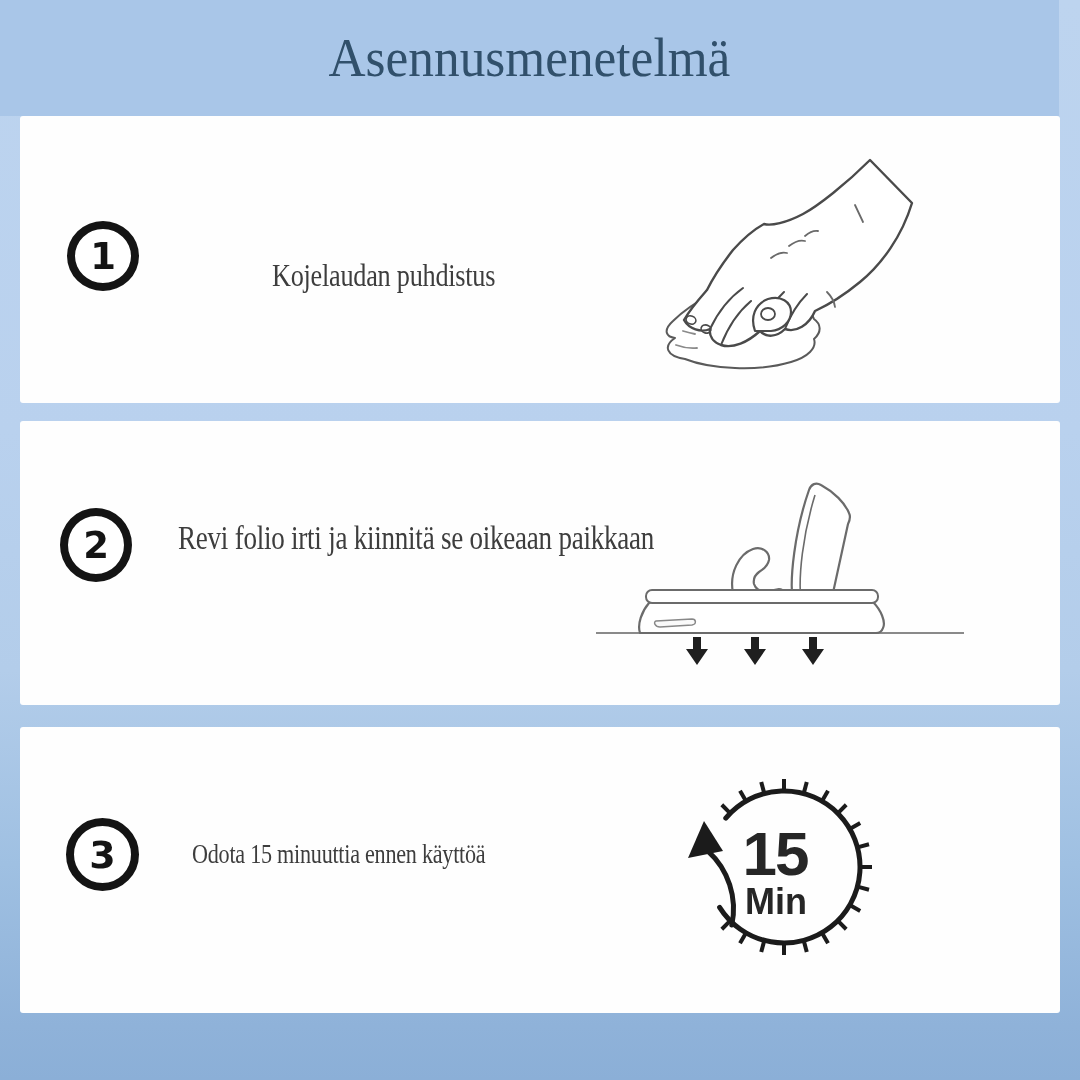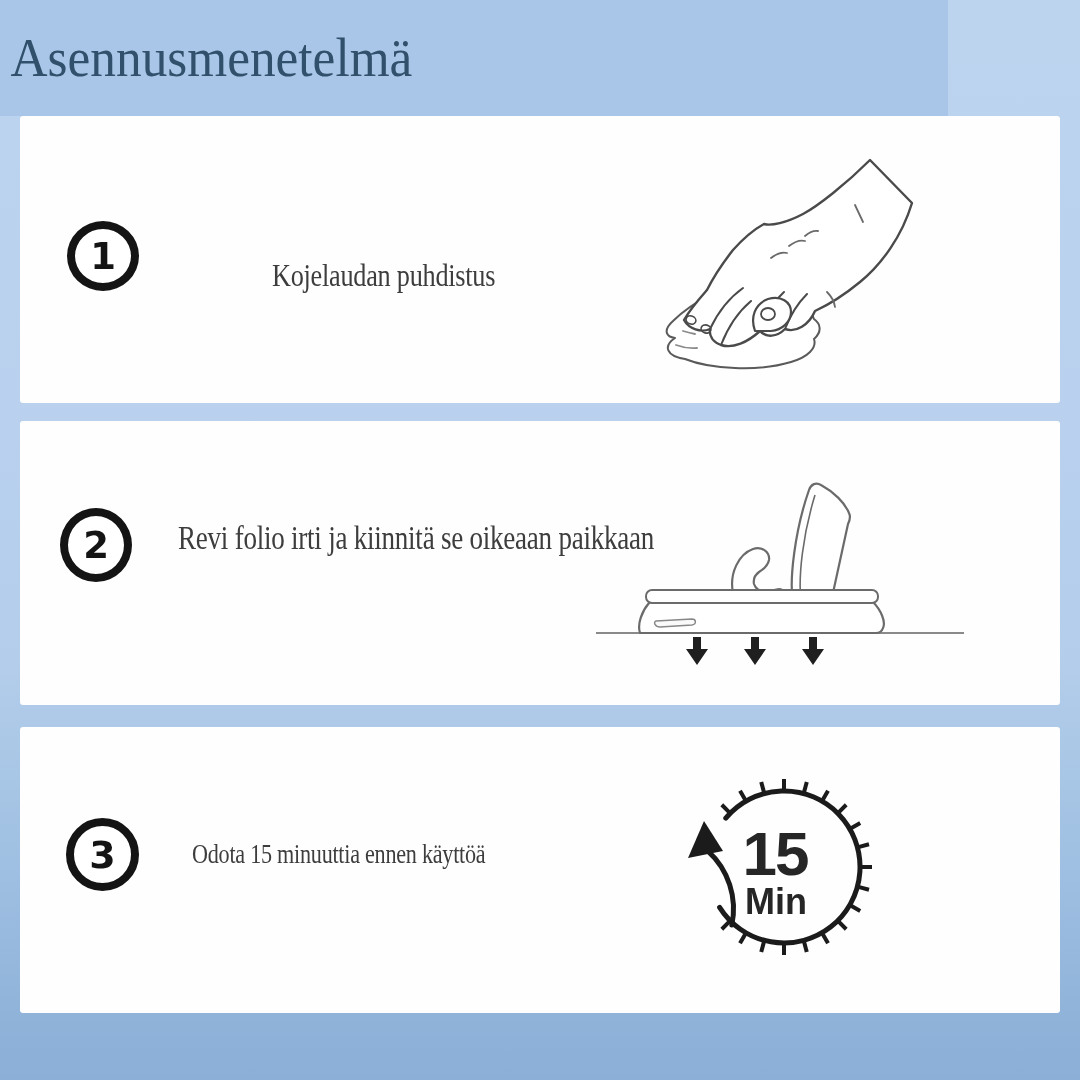--- a/index.html
+++ b/index.html
@@ -1,21 +1,21 @@
 <!DOCTYPE html>
 <html><head>
 <meta charset="utf-8">
 <style>
   html,body{margin:0;padding:0;}
   body{width:1080px;height:1080px;overflow:hidden;
        font-family:"Liberation Serif", serif;}
   .page{position:relative;width:1080px;height:1080px;
         background:linear-gradient(180deg,#bdd4ef 0%,#b9d1ee 40%,#b3cdea 62%,#9fc0e2 80%,#8fb2d9 95%,#8bafd7 100%);}
-  .header{position:absolute;left:0;top:0;width:948px;height:116px;
-          background:#a9c6e8;display:flex;align-items:center;}
+  .header{position:absolute;left:0;top:0;width:1059px;height:116px;
+          background:#a9c6e8;display:flex;align-items:center;justify-content:center;}
   .title{font-size:54px;color:#31506b;letter-spacing:0px;
          transform:scaleX(0.95);transform-origin:center;white-space:nowrap;}
   .panel{position:absolute;left:20px;width:1040px;background:#fefefe;border-radius:3px;}
   .p1{top:116px;height:287px;}
   .p2{top:421px;height:284px;}
   .p3{top:727px;height:286px;}
   .badge{position:absolute;border:8px solid #141414;border-radius:50%;
          background:#fff;display:flex;align-items:center;justify-content:center;
          font-family:"DejaVu Sans", sans-serif;font-weight:bold;color:#141414;}
   .b1{left:47px;top:105px;width:56px;height:54px;font-size:37px;}

